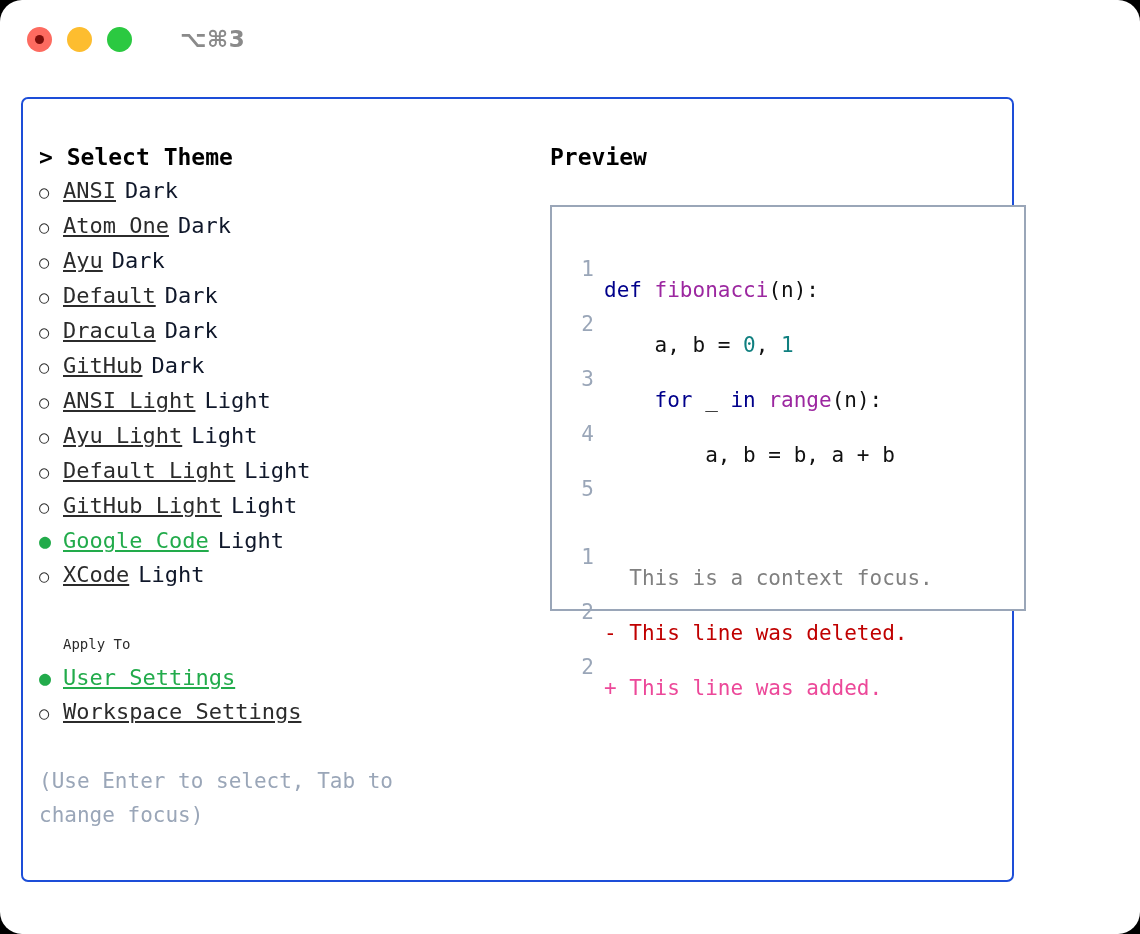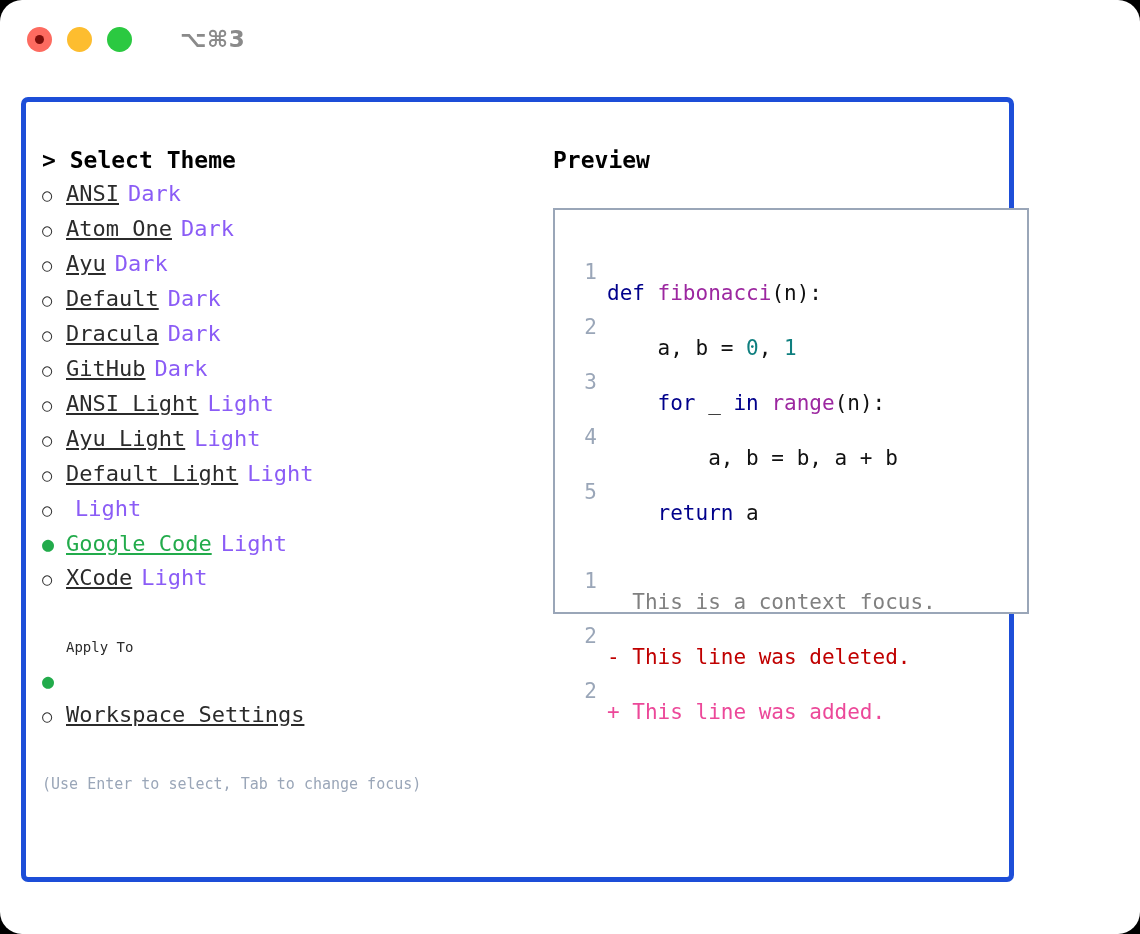--- a/index.html
+++ b/index.html
@@ -50,21 +50,21 @@
     font-size: 23px;
     font-weight: 700;
     letter-spacing: 0.5px;
     font-family: "DejaVu Sans", "Liberation Sans", sans-serif;
   }
   
   #panel {
     position: absolute;
     left: 21px; top: 97px;
     width: 993px; height: 785px;
-    border: 5px solid #1d4ed8;
+    border: 2px solid #1d4ed8;
     border-radius: 7px;
     background: #ffffff;
   }
   #panel-inner {
     position: relative;
     width: 100%; height: 100%;
     padding: 40px 0 0 14px;
   }
   .col-left {
     position: absolute;
@@ -98,34 +98,34 @@
     font-size: 17px;
     color: #2f2f2f;
   }
   .marker.sel {
     color: #22ab4b;
     font-size: 20px;
   }
   .opt-name { color: #2b2b2b; text-decoration: underline; }
   .opt-row.selected .opt-name { color: #22ab4b; }
   .opt-variant {
-    color: #8b5cf6;
+    color: #0f172a;
     margin-left: 9px;
   }
   .section-head {
     font-size: 14px;
     color: #2b2b2b;
     line-height: 34px;
     padding-left: 24px;
     white-space: pre;
   }
   .spacer-sm { height: 34px; }
   #hint {
     margin-top: 34px;
-    font-size: 15px;
+    font-size: 21px;
     color: #9aa6b8;
     line-height: 34px;
     width: 400px;
     white-space: pre-wrap;
   }
   
   #preview-title {
     font-size: 23px;
     font-weight: 700;
     color: #000000;
@@ -187,47 +187,47 @@
         <div id="theme-list">
             <div class="opt-row"><span class="marker">○</span><span class="opt-name">ANSI</span><span class="opt-variant">Dark</span></div>
             <div class="opt-row"><span class="marker">○</span><span class="opt-name">Atom One</span><span class="opt-variant">Dark</span></div>
             <div class="opt-row"><span class="marker">○</span><span class="opt-name">Ayu</span><span class="opt-variant">Dark</span></div>
             <div class="opt-row"><span class="marker">○</span><span class="opt-name">Default</span><span class="opt-variant">Dark</span></div>
             <div class="opt-row"><span class="marker">○</span><span class="opt-name">Dracula</span><span class="opt-variant">Dark</span></div>
             <div class="opt-row"><span class="marker">○</span><span class="opt-name">GitHub</span><span class="opt-variant">Dark</span></div>
             <div class="opt-row"><span class="marker">○</span><span class="opt-name">ANSI Light</span><span class="opt-variant">Light</span></div>
             <div class="opt-row"><span class="marker">○</span><span class="opt-name">Ayu Light</span><span class="opt-variant">Light</span></div>
             <div class="opt-row"><span class="marker">○</span><span class="opt-name">Default Light</span><span class="opt-variant">Light</span></div>
-            <div class="opt-row"><span class="marker">○</span><span class="opt-variant">Light</span></div>
+            <div class="opt-row"><span class="marker">○</span><span class="opt-name">GitHub Light</span><span class="opt-variant">Light</span></div>
             <div class="opt-row selected"><span class="marker sel">●</span><span class="opt-name">Google Code</span><span class="opt-variant">Light</span></div>
             <div class="opt-row"><span class="marker">○</span><span class="opt-name">XCode</span><span class="opt-variant">Light</span></div>
           </div>
 
         <div class="spacer-sm"></div>
 
         <div class="section-head">Apply To</div>
 
         <div id="apply-list">
-            <div class="opt-row selected"><span class="marker sel">●</span></div>
+            <div class="opt-row selected"><span class="marker sel">●</span><span class="opt-name">User Settings</span></div>
             <div class="opt-row"><span class="marker">○</span><span class="opt-name">Workspace Settings</span></div>
           </div>
 
         <div id="hint">(Use Enter to select, Tab to change focus)</div>
       </div>
 
       <div class="col-right">
         <div id="preview-title">Preview</div>
 
         <div id="preview-box">
           <div id="code-block">
               <div class="code-line"><span class="lineno">1</span><span class="code-body"><span class="tk-kw">def </span><span class="tk-fn">fibonacci</span><span class="tk-txt">(n):</span></span></div>
               <div class="code-line"><span class="lineno">2</span><span class="code-body"><span class="tk-txt">    a, b = </span><span class="tk-num">0</span><span class="tk-txt">, </span><span class="tk-num">1</span></span></div>
               <div class="code-line"><span class="lineno">3</span><span class="code-body"><span class="tk-txt">    </span><span class="tk-kw">for</span><span class="tk-txt"> _ </span><span class="tk-kw">in</span><span class="tk-txt"> </span><span class="tk-fn">range</span><span class="tk-txt">(n):</span></span></div>
               <div class="code-line"><span class="lineno">4</span><span class="code-body"><span class="tk-txt">        a, b = b, a + b</span></span></div>
-              <div class="code-line"><span class="lineno">5</span><span class="code-body"><span class="tk-txt">    </span><span class="tk-kw">return</span><span class="tk-txt"> a</span></span></div>
+              <div class="code-line"><span class="lineno">5</span></div>
             </div>
           <div class="blank-line"></div>
           <div id="diff-block">
               <div class="code-line"><span class="lineno">1</span><span class="code-body diff-ctx">  This is a context focus.</span></div>
               <div class="code-line"><span class="lineno">2</span><span class="code-body diff-del">- This line was deleted.</span></div>
               <div class="code-line"><span class="lineno">2</span><span class="code-body diff-add">+ This line was added.</span></div>
             </div>
         </div>
       </div>
 

